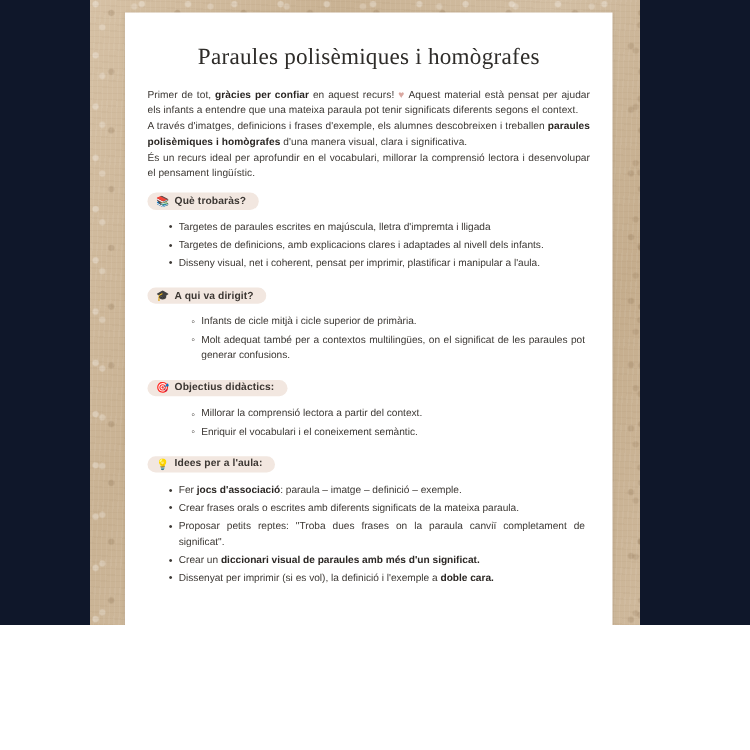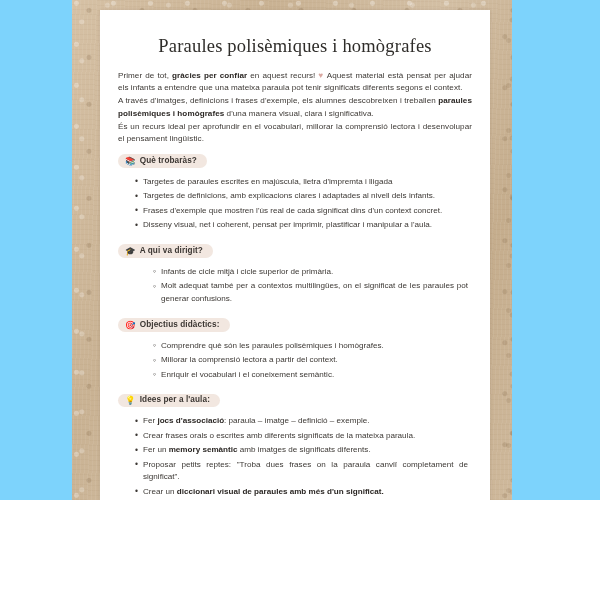--- a/index.html
+++ b/index.html
@@ -8,21 +8,21 @@
     width: 600px;
     height: 600px;
     background: #ffffff;
     font-family: "Liberation Sans", sans-serif;
   }
   #stage {
     position: relative;
     width: 600px;
     height: 500px;
     overflow: hidden;
-    background: #7dd3fc;
+    background: #0f172a;
   }
 
   
   .kraft {
     position: absolute;
     left: 72px;
     top: 0;
     width: 440px;
     height: 600px;
     background-color: #cdb79a;
@@ -237,56 +237,54 @@
         <p class="intro">És un recurs ideal per aprofundir en el vocabulari, millorar la comprensió lectora i desenvolupar el pensament lingüístic.</p>
 
         
         <div class="pill">
           <span class="emoji">📚</span>
           <span>Què trobaràs?</span>
         </div>
         <ul class="lvl1">
           <li>Targetes de paraules escrites en majúscula, lletra d'impremta i lligada</li>
           <li>Targetes de definicions, amb explicacions clares i adaptades al nivell dels infants.</li>
-          <li>Frases d'exemple que mostren l'ús real de cada significat dins d'un context concret.</li>
           <li>Disseny visual, net i coherent, pensat per imprimir, plastificar i manipular a l'aula.</li>
         </ul>
 
         
         <div class="pill">
           <span class="emoji">🎓</span>
           <span>A qui va dirigit?</span>
         </div>
         <ul class="lvl2">
           <li>Infants de cicle mitjà i cicle superior de primària.</li>
           <li>Molt adequat també per a contextos multilingües, on el significat de les paraules pot generar confusions.</li>
         </ul>
 
         
         <div class="pill">
           <span class="emoji">🎯</span>
           <span>Objectius didàctics:</span>
         </div>
         <ul class="lvl2">
-          <li>Comprendre què són les paraules polisèmiques i homògrafes.</li>
           <li>Millorar la comprensió lectora a partir del context.</li>
           <li>Enriquir el vocabulari i el coneixement semàntic.</li>
         </ul>
 
         
         <div class="pill">
           <span class="emoji">💡</span>
           <span>Idees per a l'aula:</span>
         </div>
         <ul class="lvl1">
           <li><span>Fer </span><span class="b">jocs d'associació</span><span>: paraula – imatge – definició – exemple.</span></li>
           <li><span>Crear frases orals o escrites amb diferents significats de la mateixa paraula.</span><span class="b"></span><span></span></li>
-          <li><span>Fer un </span><span class="b">memory semàntic</span><span> amb imatges de significats diferents.</span></li>
           <li><span>Proposar petits reptes: "Troba dues frases on la paraula canviï completament de significat".</span><span class="b"></span><span></span></li>
           <li><span>Crear un </span><span class="b">diccionari visual de paraules amb més d'un significat.</span><span></span></li>
+          <li><span>Dissenyat per imprimir (si es vol), la definició i l'exemple a </span><span class="b">doble cara.</span><span></span></li>
         </ul>
 
       </div>
     </div>
 
     <div class="footer">
       <div class="ig">
         <span class="ig-glyph"></span>
         <span class="ig-handle">@lamotxilladerecursos</span>
       </div>

